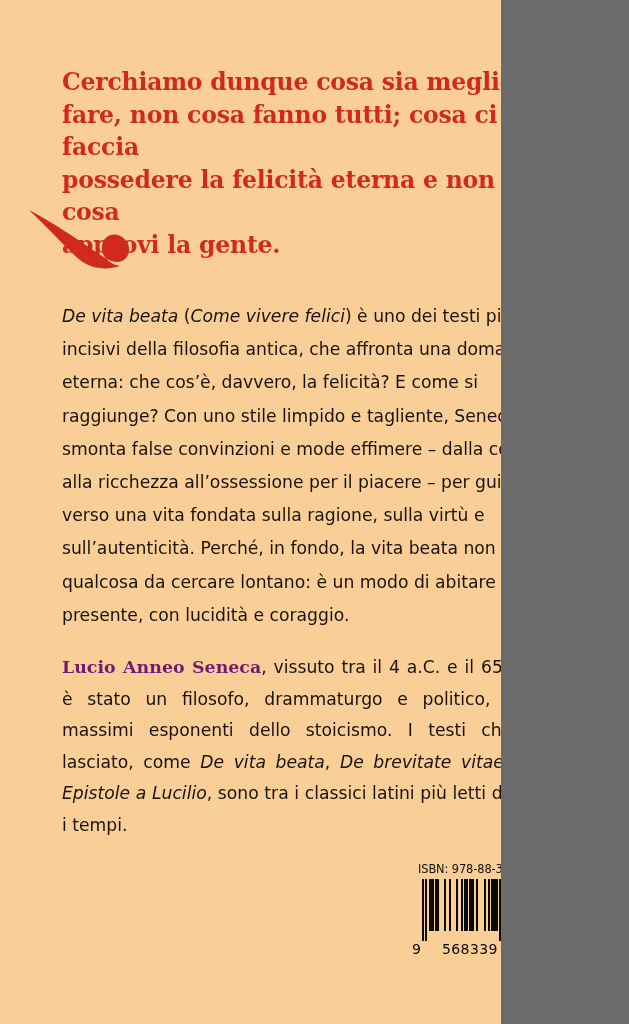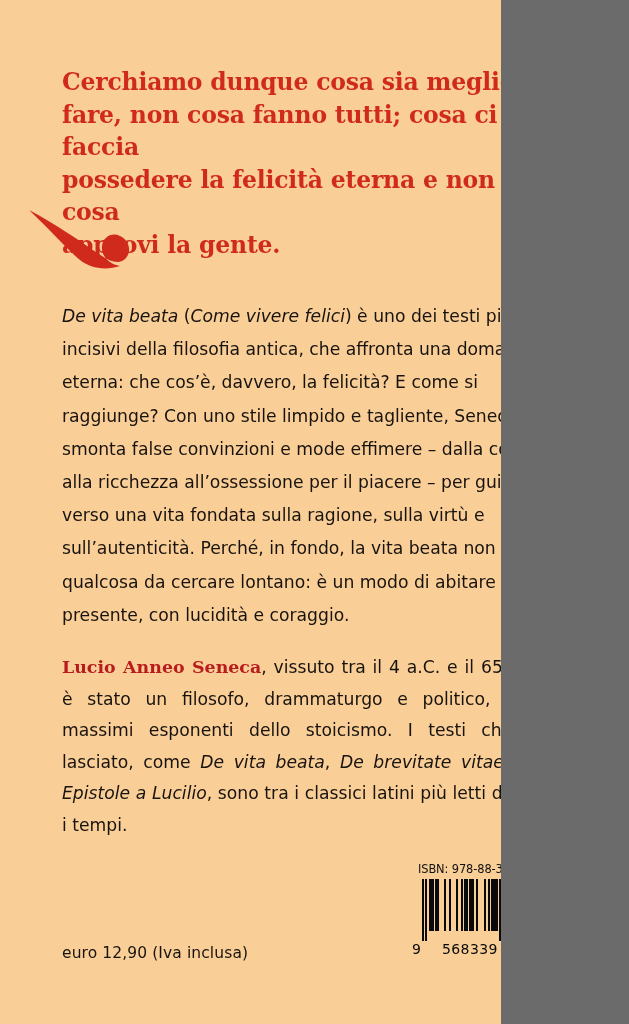--- a/index.html
+++ b/index.html
@@ -64,21 +64,21 @@
     left: 62px;
     top: 652px;
     width: 487px;
     color: #19130f;
     font-family: "DejaVu Sans", "Liberation Sans", sans-serif;
     font-size: 17.2px;
     line-height: 31.5px;
     text-align: justify;
   }
   .bio .author-name {
-    color: #b91c1c;
+    color: #701a75;
     font-family: "DejaVu Serif", "Liberation Serif", serif;
     font-weight: bold;
     font-size: 17.4px;
   }
 
   
   .price {
     position: absolute;
     left: 62px;
     top: 944px;
@@ -157,21 +157,20 @@
   </div>
 
   <div class="blurb">
     <em>De vita beata</em><span> (</span><em>Come vivere felici</em><span>) è uno dei testi più incisivi della filosofia antica, che affronta una domanda eterna: che cos’è, davvero, la felicità? E come si raggiunge? Con uno stile limpido e tagliente, Seneca smonta false convinzioni e mode effimere – dalla corsa alla ricchezza all’ossessione per il piacere – per guidarci verso una vita fondata sulla ragione, sulla virtù e sull’autenticità. Perché, in fondo, la vita beata non è qualcosa da cercare lontano: è un modo di abitare il presente, con lucidità e coraggio.</span>
   </div>
 
   <div class="bio">
     <span class="author-name">Lucio Anneo Seneca</span><span>, vissuto tra il 4 a.C. e il 65 d.C., è stato un filosofo, drammaturgo e politico, tra i massimi esponenti dello stoicismo. I testi che ha lasciato, come </span><em>De vita beata</em><span>, </span><em>De brevitate vitae</em><span> e le </span><em>Epistole a Lucilio</em><span>, sono tra i classici latini più letti di tutti i tempi.</span>
   </div>
 
-  <div class="price">euro 12,90 (Iva inclusa)</div>
 
   <div class="barcode-block">
     <div class="isbn-line">ISBN: 978-88-3620-258-4</div>
     <div class="barcode-bars" id="bars">
         <i class="bar guard" style="left:0.00px;width:1.93px"></i>
         <i class="bar guard" style="left:3.37px;width:1.93px"></i>
         <i class="bar data" style="left:6.74px;width:1.93px"></i>
         <i class="bar data" style="left:8.42px;width:1.93px"></i>
         <i class="bar data" style="left:10.11px;width:1.93px"></i>
         <i class="bar data" style="left:13.47px;width:1.93px"></i>

